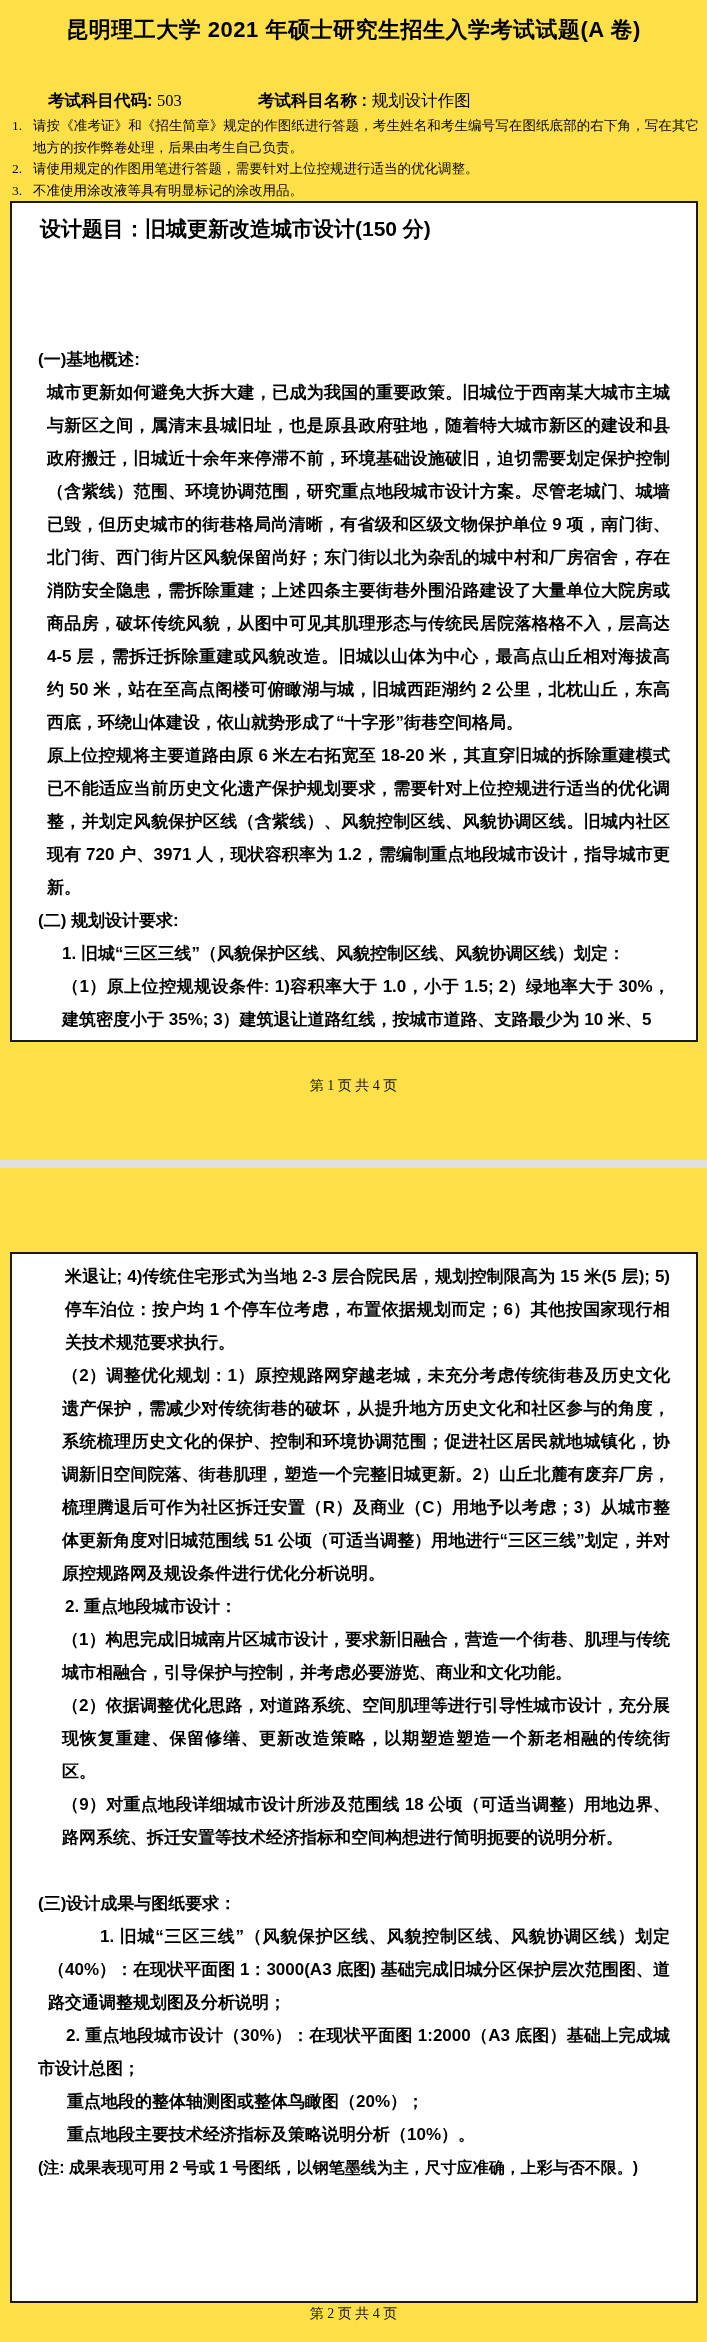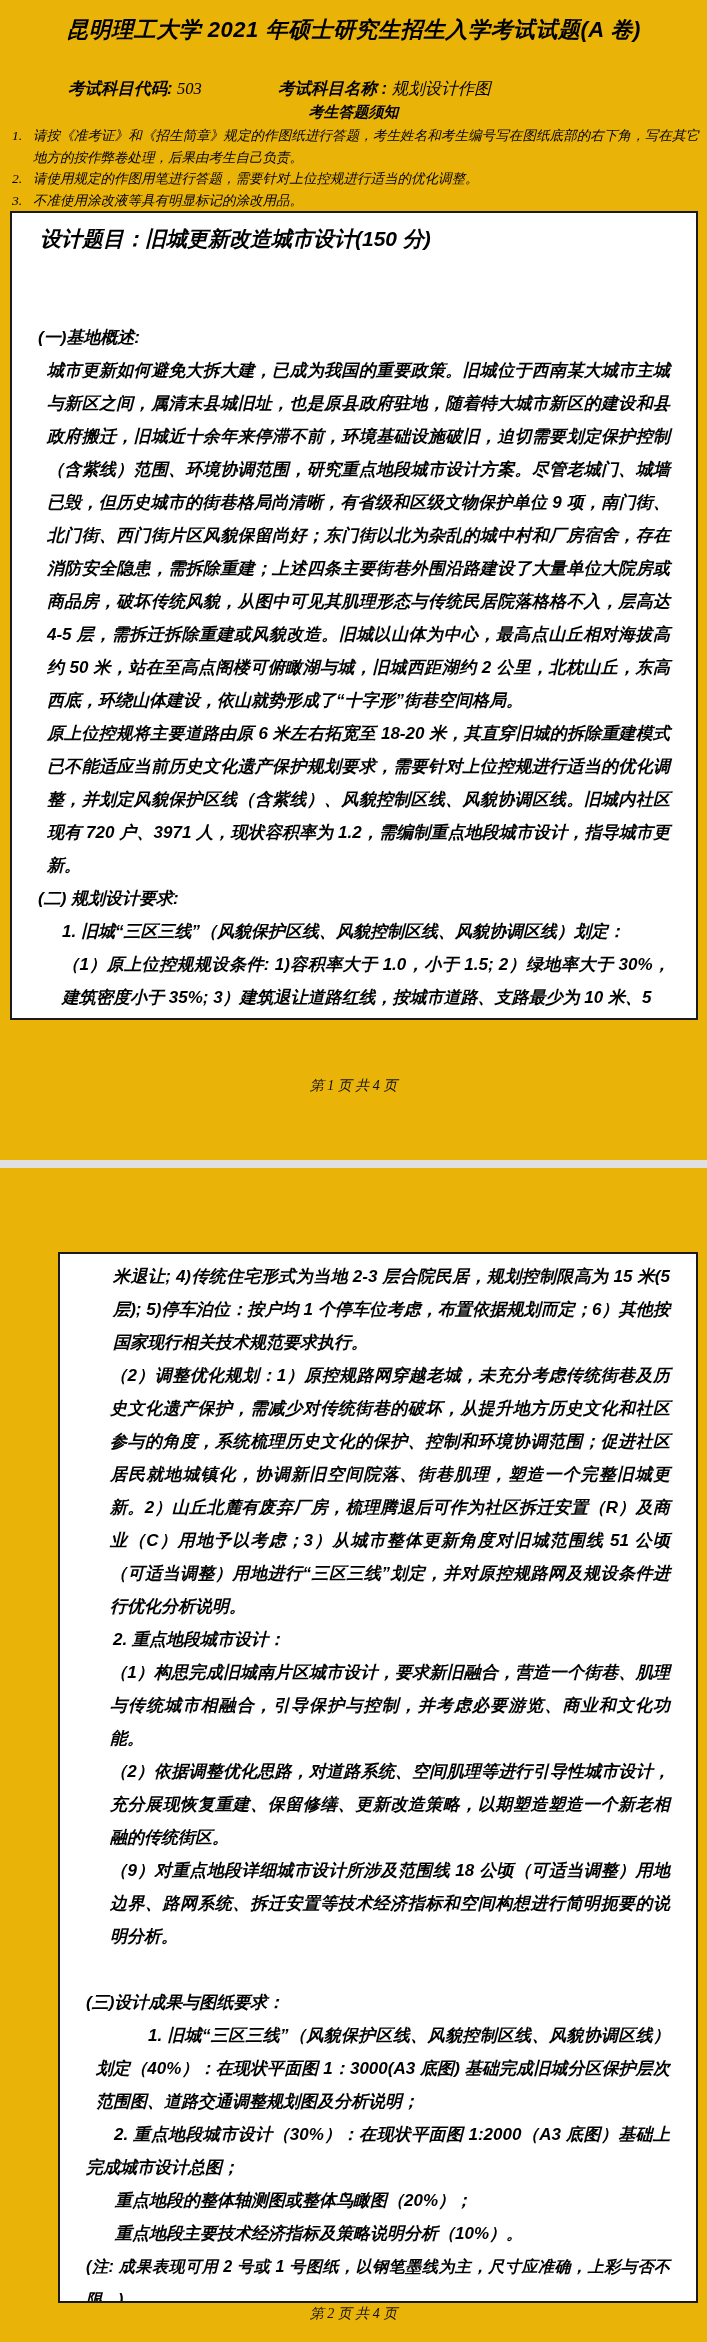--- a/index.html
+++ b/index.html
@@ -2,37 +2,37 @@
 <html><head>
 <meta charset="utf-8">
 <style>
   * { margin: 0; padding: 0; box-sizing: border-box; }
   html, body { background: #ffffff; }
   body {
     width: 707px;
     font-family: "Liberation Sans", sans-serif;
     color: #000;
   }
-  .page { position: relative; background: #eab308; overflow: hidden; font-style: italic; }
+  .page { position: relative; background: #fde047; overflow: hidden; }
   .page-1 { height: 1160px; }
-  .page-2 { height: 1174px; padding-left: 48px; }
+  .page-2 { height: 1174px; }
   .divider { height: 8px; background: #e0e0e3; }
 
   
   .main-title {
     margin-top: 15px;
     text-align: center;
     font-size: 22px;
     font-weight: bold;
     letter-spacing: 0.5px;
   }
   .subject-row {
     display: flex;
-    margin-top: 33px;
-    padding-left: 68px;
+    margin-top: 45px;
+    padding-left: 48px;
     font-size: 16.5px;
     font-weight: bold;
     align-items: flex-end;
   }
   .subject-code { width: 210px; flex: none; }
   .subject-value {
     font-weight: normal;
     font-family: "Liberation Serif", serif;
   }
   .notice-heading {
@@ -59,21 +59,21 @@
     background: #fff;
   }
   .box-2 {
     margin-top: 84px;
     height: 1051px;
     padding-top: 6px;
     overflow: hidden;
   }
   .design-title {
     margin-left: 2px;
-    margin-bottom: 68px;
+    margin-bottom: 100px;
     font-size: 21px;
     font-weight: bold;
   }
   .para {
     font-size: 17px;
     font-weight: bold;
     line-height: 33px;
     text-align: justify;
   }
   .p-h    { margin-left: 0; }
@@ -108,21 +108,20 @@
     <div class="subject-code">
       <span>考试科目代码:</span>
       <span class="subject-value">503</span>
     </div>
     <div class="subject-name">
       <span>考试科目名称 :</span>
       <span class="subject-value">规划设计作图</span>
     </div>
   </div>
 
-  <div class="notice-heading">考生答题须知</div>
 
   <div class="notices">
 
       <div class="notice">
         <span class="notice-num">1.</span>
         <span class="notice-text">请按《准考证》和《招生简章》规定的作图纸进行答题，考生姓名和考生编号写在图纸底部的右下角，写在其它地方的按作弊卷处理，后果由考生自己负责。</span>
       </div>
 
       <div class="notice">
         <span class="notice-num">2.</span>

